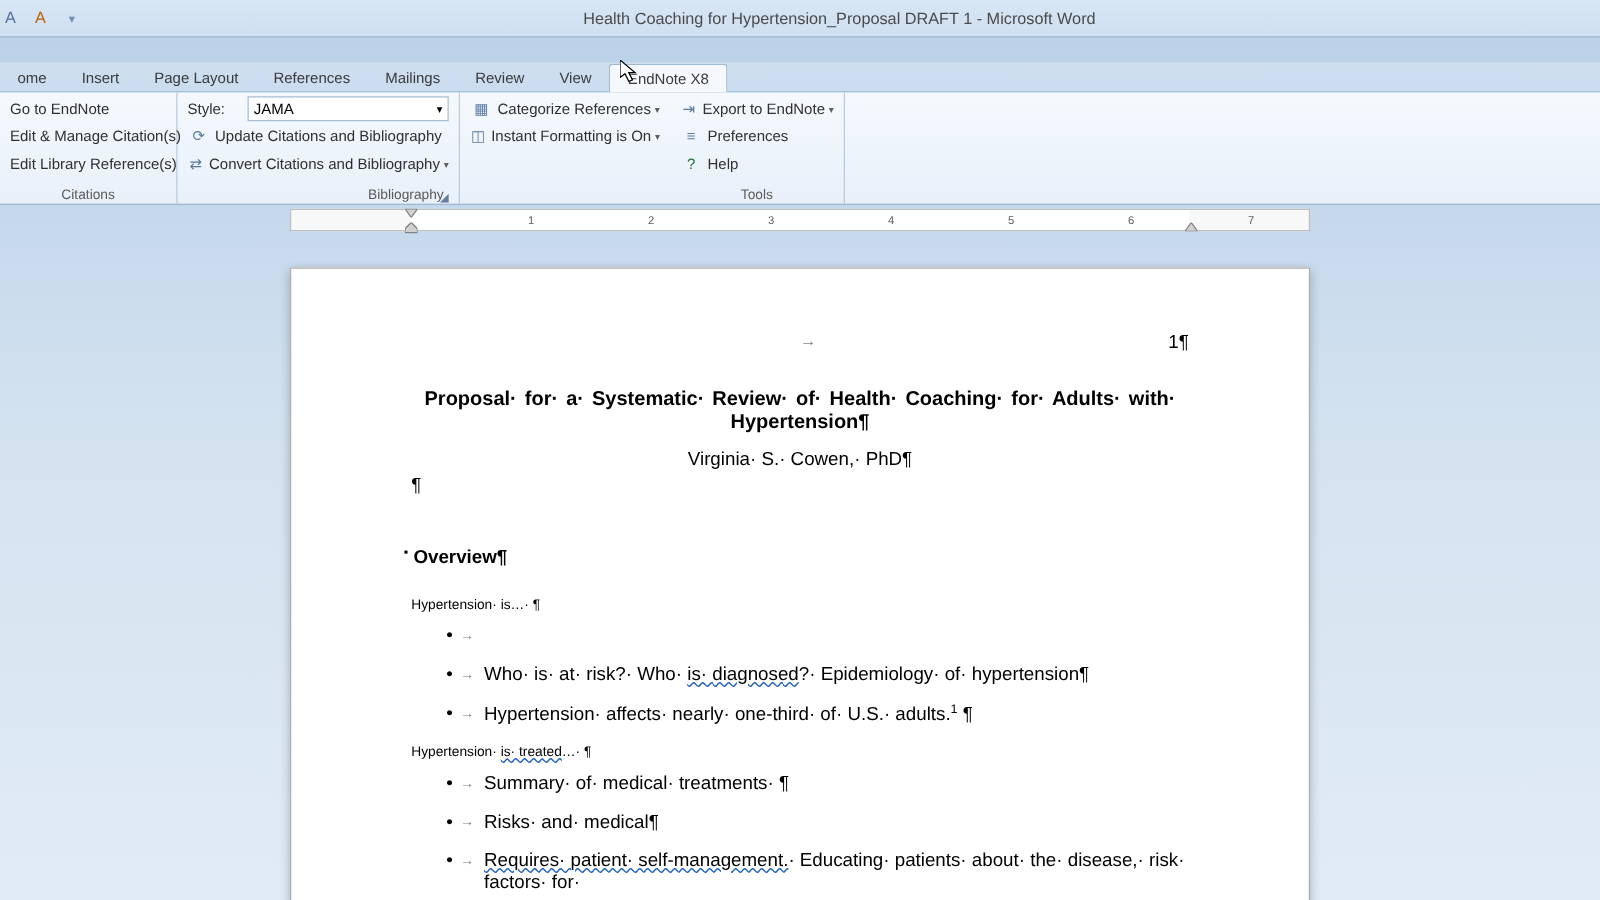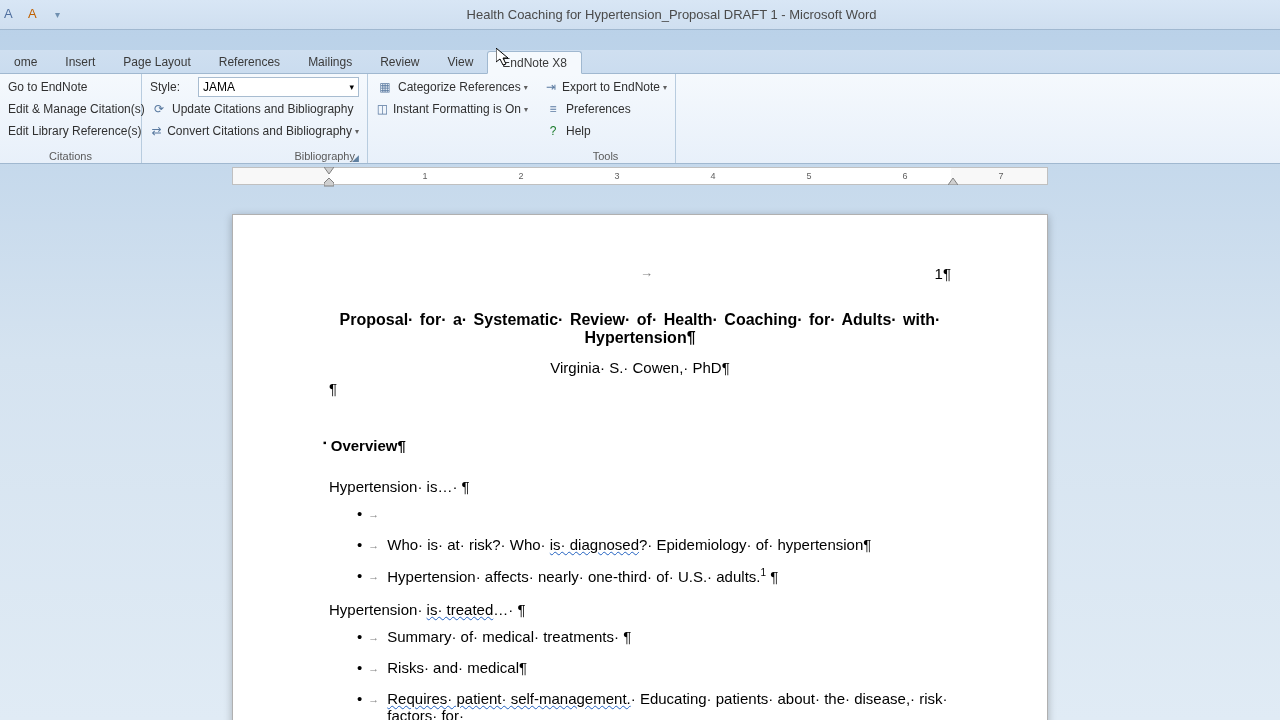--- a/index.html
+++ b/index.html
@@ -164,21 +164,21 @@
   text-align: center;
   font-weight: bold;
   font-size: 16px;
   margin-top: 48px;
   margin-bottom: 12px;
   word-spacing: 2px;
 }
 .doc-author { text-align: center; font-size: 15px; margin-bottom: 4px; }
 .para-mark-line { font-size: 15px; margin-bottom: 40px; }
 .section-head { font-weight: bold; font-size: 15px; margin-bottom: 24px; margin-left: -6px; }
-.body-line { font-size: 15px; margin-bottom: 10px; }
+.body-line { font-size: 11px; margin-bottom: 10px; }
 .bullet-list { margin: 0 0 16px 28px; }
 .bullet-item { font-size: 15px; margin-bottom: 14px; display: flex; }
 .bullet-dot { margin-right: 6px; }
 .bullet-arrow { font-size: 11px; color: #808080; margin-right: 8px; position: relative; top: 3px; }
 .wavy { text-decoration: underline wavy #2060c0; text-decoration-thickness: 1px; }
 .vsup { font-size: 10px; vertical-align: super; }
 
 .cursor-img {
   position: absolute;
   top: 48px;

